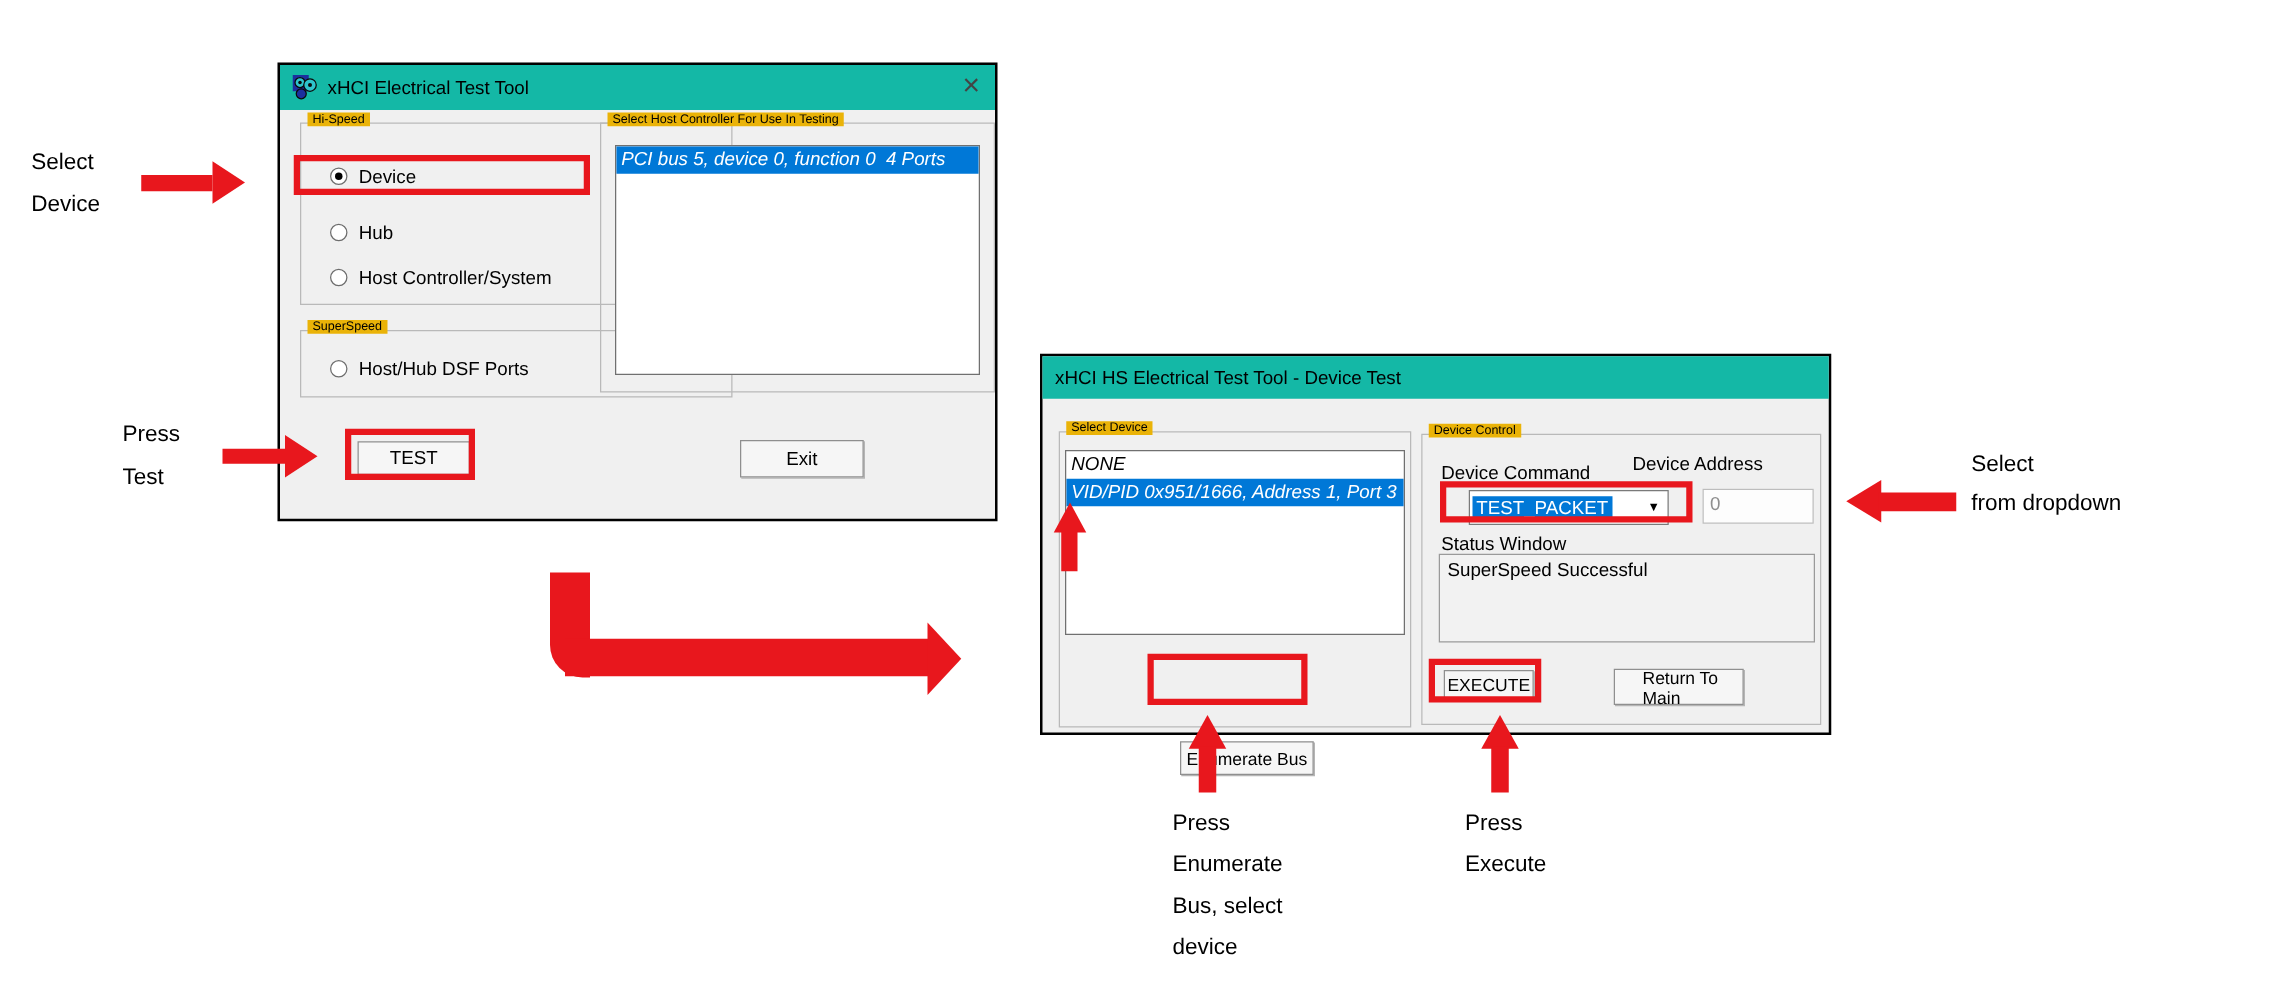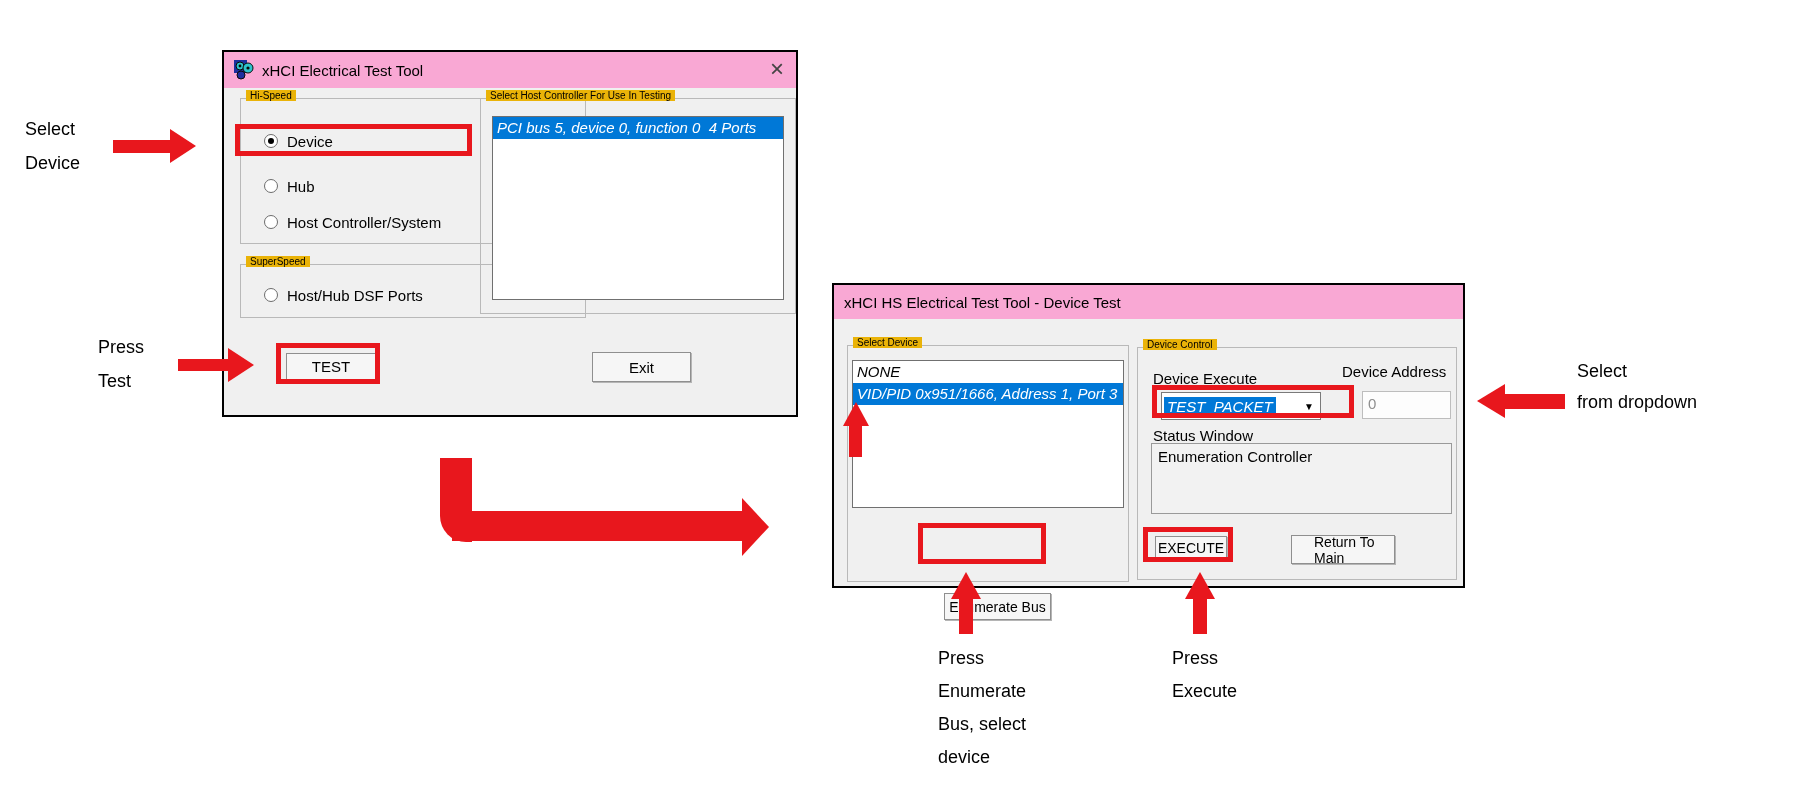--- a/index.html
+++ b/index.html
@@ -3,21 +3,21 @@
 <meta charset="utf-8">
 <style>
   * { margin:0; padding:0; box-sizing:border-box; }
   html,body { background:#ffffff; }
   #canvas {
     position:relative; width:1815px; height:794px; background:#ffffff;
     font-family:"Liberation Sans", sans-serif; overflow:hidden; color:#000;
   }
   
   .win { position:absolute; background:#f0f0f0; border:2px solid #000; }
-  .titlebar { position:absolute; left:0; top:0; right:0; height:36px; background:#f9a8d4;
+  .titlebar { position:absolute; left:0; top:0; right:0; height:36px; background:#14b8a6;
     display:flex; align-items:center; padding:0 10px; }
   .titletext { font-size:15px; color:#000; white-space:nowrap; }
   .appicon { width:20px; height:20px; margin-right:8px; flex:0 0 auto; }
   .closex { position:absolute; right:12px; top:3px; font-size:24px; line-height:28px;
     color:#444; font-weight:400; cursor:default; }
   
   .group { position:absolute; border:1px solid #b9b9b9; }
   .glabel { position:absolute; top:-9px; left:5px; background:#eab308; padding:0 4px;
     font-size:10px; white-space:nowrap;text-align:right; }
   
@@ -126,32 +126,32 @@
       <div class="listbox" style="left:4px; top:14px; width:272px; height:148px;">
         <div class="lrow">NONE</div>
         <div class="lrow sel">VID/PID 0x951/1666, Address 1, Port 3</div>
       </div>
       <div class="btn" style="left:96px; top:247px; width:107px; height:27px; font-size:14px;">Enumerate Bus</div>
     </div>
 
     <div class="group" style="left:303px; top:62px; width:320px; height:233px;">
       <span class="glabel">Device Control</span>
 
-      <div style="position:absolute; left:15px; top:22px; font-size:15px;">Device Execute</div>
-      <div style="position:absolute; left:168px; top:15px; font-size:15px;margin-left:36px;">Device Address</div>
-
-      <div class="combo" style="left:23px; top:44px; width:160px; height:28px;font-style:italic;">
+      <div style="position:absolute; left:15px; top:22px; font-size:15px;">Device Command</div>
+      <div style="position:absolute; left:168px; top:15px; font-size:15px;">Device Address</div>
+
+      <div class="combo" style="left:37px; top:44px; width:160px; height:28px;">
         <span class="val">TEST_PACKET</span>
         <span class="drop">▼</span>
       </div>
 
       <div class="field" style="left:224px; top:43px; width:89px; height:28px;">0</div>
 
       <div style="position:absolute; left:15px; top:79px; font-size:15px;">Status Window</div>
-      <div class="statusbox" style="left:13px; top:95px; width:301px; height:71px;">Enumeration Controller</div>
+      <div class="statusbox" style="left:13px; top:95px; width:301px; height:71px;">SuperSpeed Successful</div>
 
       <div class="btn" style="left:17px; top:188px; width:72px; height:24px; font-size:14px;">EXECUTE</div>
       <div class="btn" style="left:153px; top:187px; width:104px; height:29px; font-size:14px;padding-left:22px;">Return To Main</div>
     </div>
   </div>
 
   <div class="redbox" style="left:235px; top:124px; width:237px; height:32px;"></div>
   <div class="redbox" style="left:276px; top:343px; width:104px; height:41px;"></div>
   <div class="redbox" style="left:918px; top:523px; width:128px; height:41px;"></div>
   <div class="redbox" style="left:1152px; top:385px; width:202px; height:33px;"></div>

